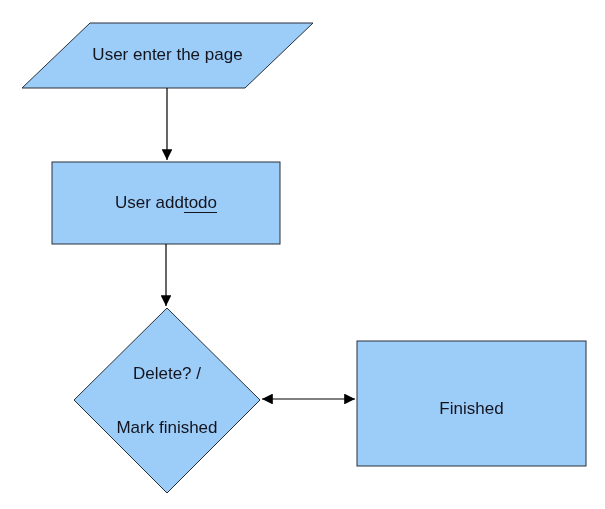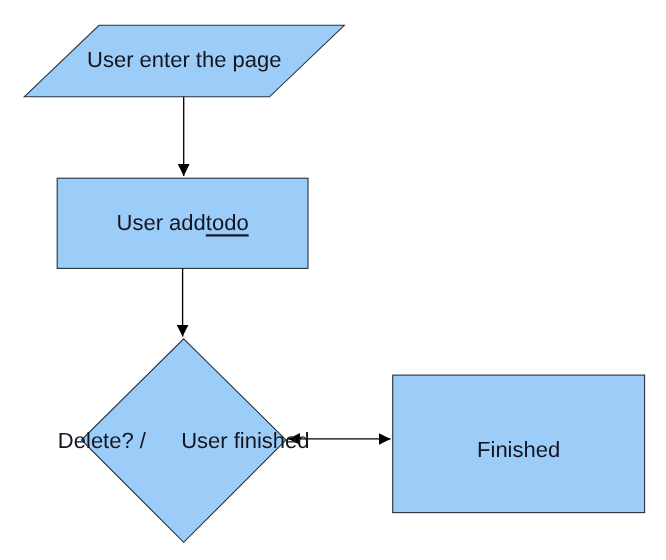--- a/index.html
+++ b/index.html
@@ -26,34 +26,34 @@
     fill: none;
   }
   .arrowhead { fill: var(--arrow-color, #000000); }
   .label {
     position: absolute;
     display: flex;
     align-items: center;
     justify-content: center;
     text-align: center;
     color: var(--text-color, #14141e);
-    font-size: 20px;
+    font-size: 17px;
     line-height: 22px;
     white-space: pre;
     pointer-events: none;
   }
   .misspelled {
     text-decoration-line: underline;
     text-decoration-style: wavy;
     text-decoration-color: var(--squiggle-color, #cc2222);
     text-decoration-thickness: 1px;
     text-underline-offset: 4px;
     text-decoration: underline;
   }
-  .label .stack { display: flex; flex-direction: row; gap: 32px; }
+  .label .stack { display: flex; flex-direction: column; gap: 32px; }
 </style>
 </head>
 <body>
 
 <div class="canvas">
 
   <svg width="605" height="509" viewBox="0 0 605 509">
     <defs>
       <marker id="arrow" viewBox="0 0 10 10" refX="10" refY="5" markerWidth="9" markerHeight="9" orient="auto-start-reverse">
         <path d="M0,0 L10,5 L0,10 Z" class="arrowhead"></path>
@@ -80,21 +80,21 @@
   </div>
 
   <div class="label" style="left:52px; top:162px; width:228px; height:82px;border-radius:21px;">
     <span>User add</span>
     <span class="misspelled">todo</span>
   </div>
 
   <div class="label" style="left:74px; top:308px; width:186px; height:185px;">
     <span class="stack">
       <span>Delete? /</span>
-      <span>User finished</span>
+      <span>Mark finished</span>
     </span>
   </div>
 
   <div class="label" style="left:357px; top:341px; width:229px; height:135px;">
     <span>Finished</span>
   </div>
 
 </div>
 
 </body></html>

